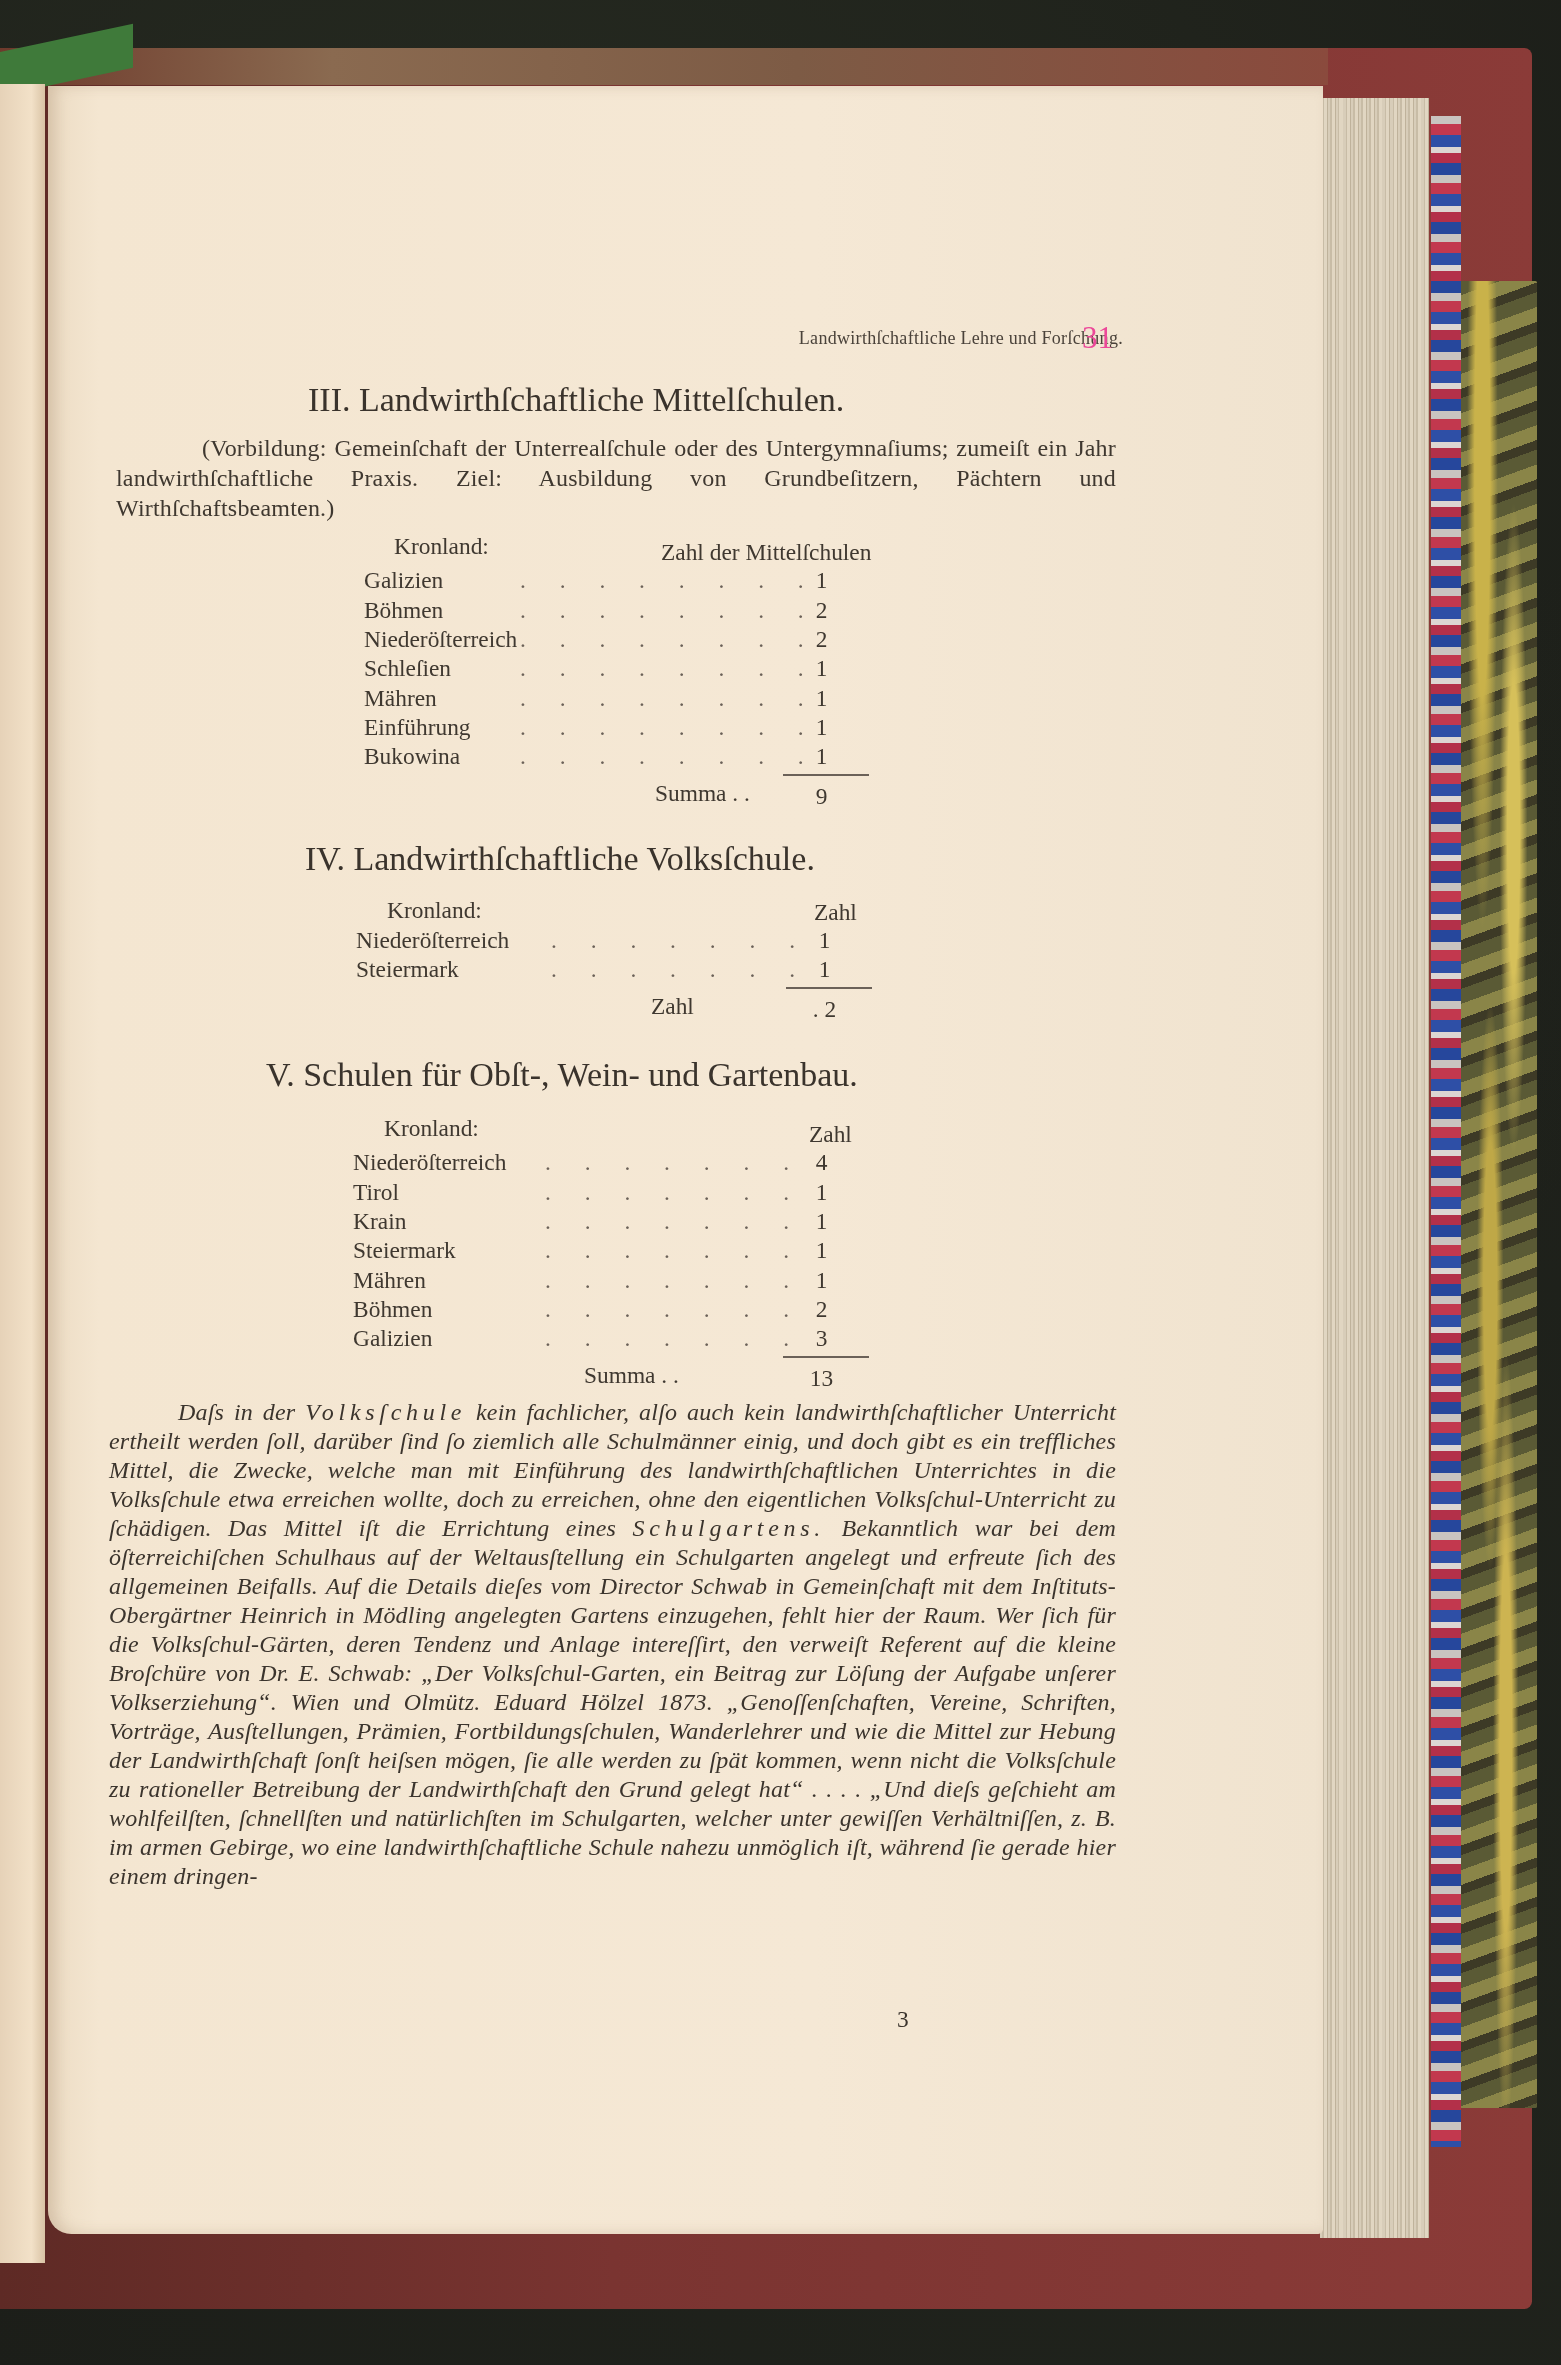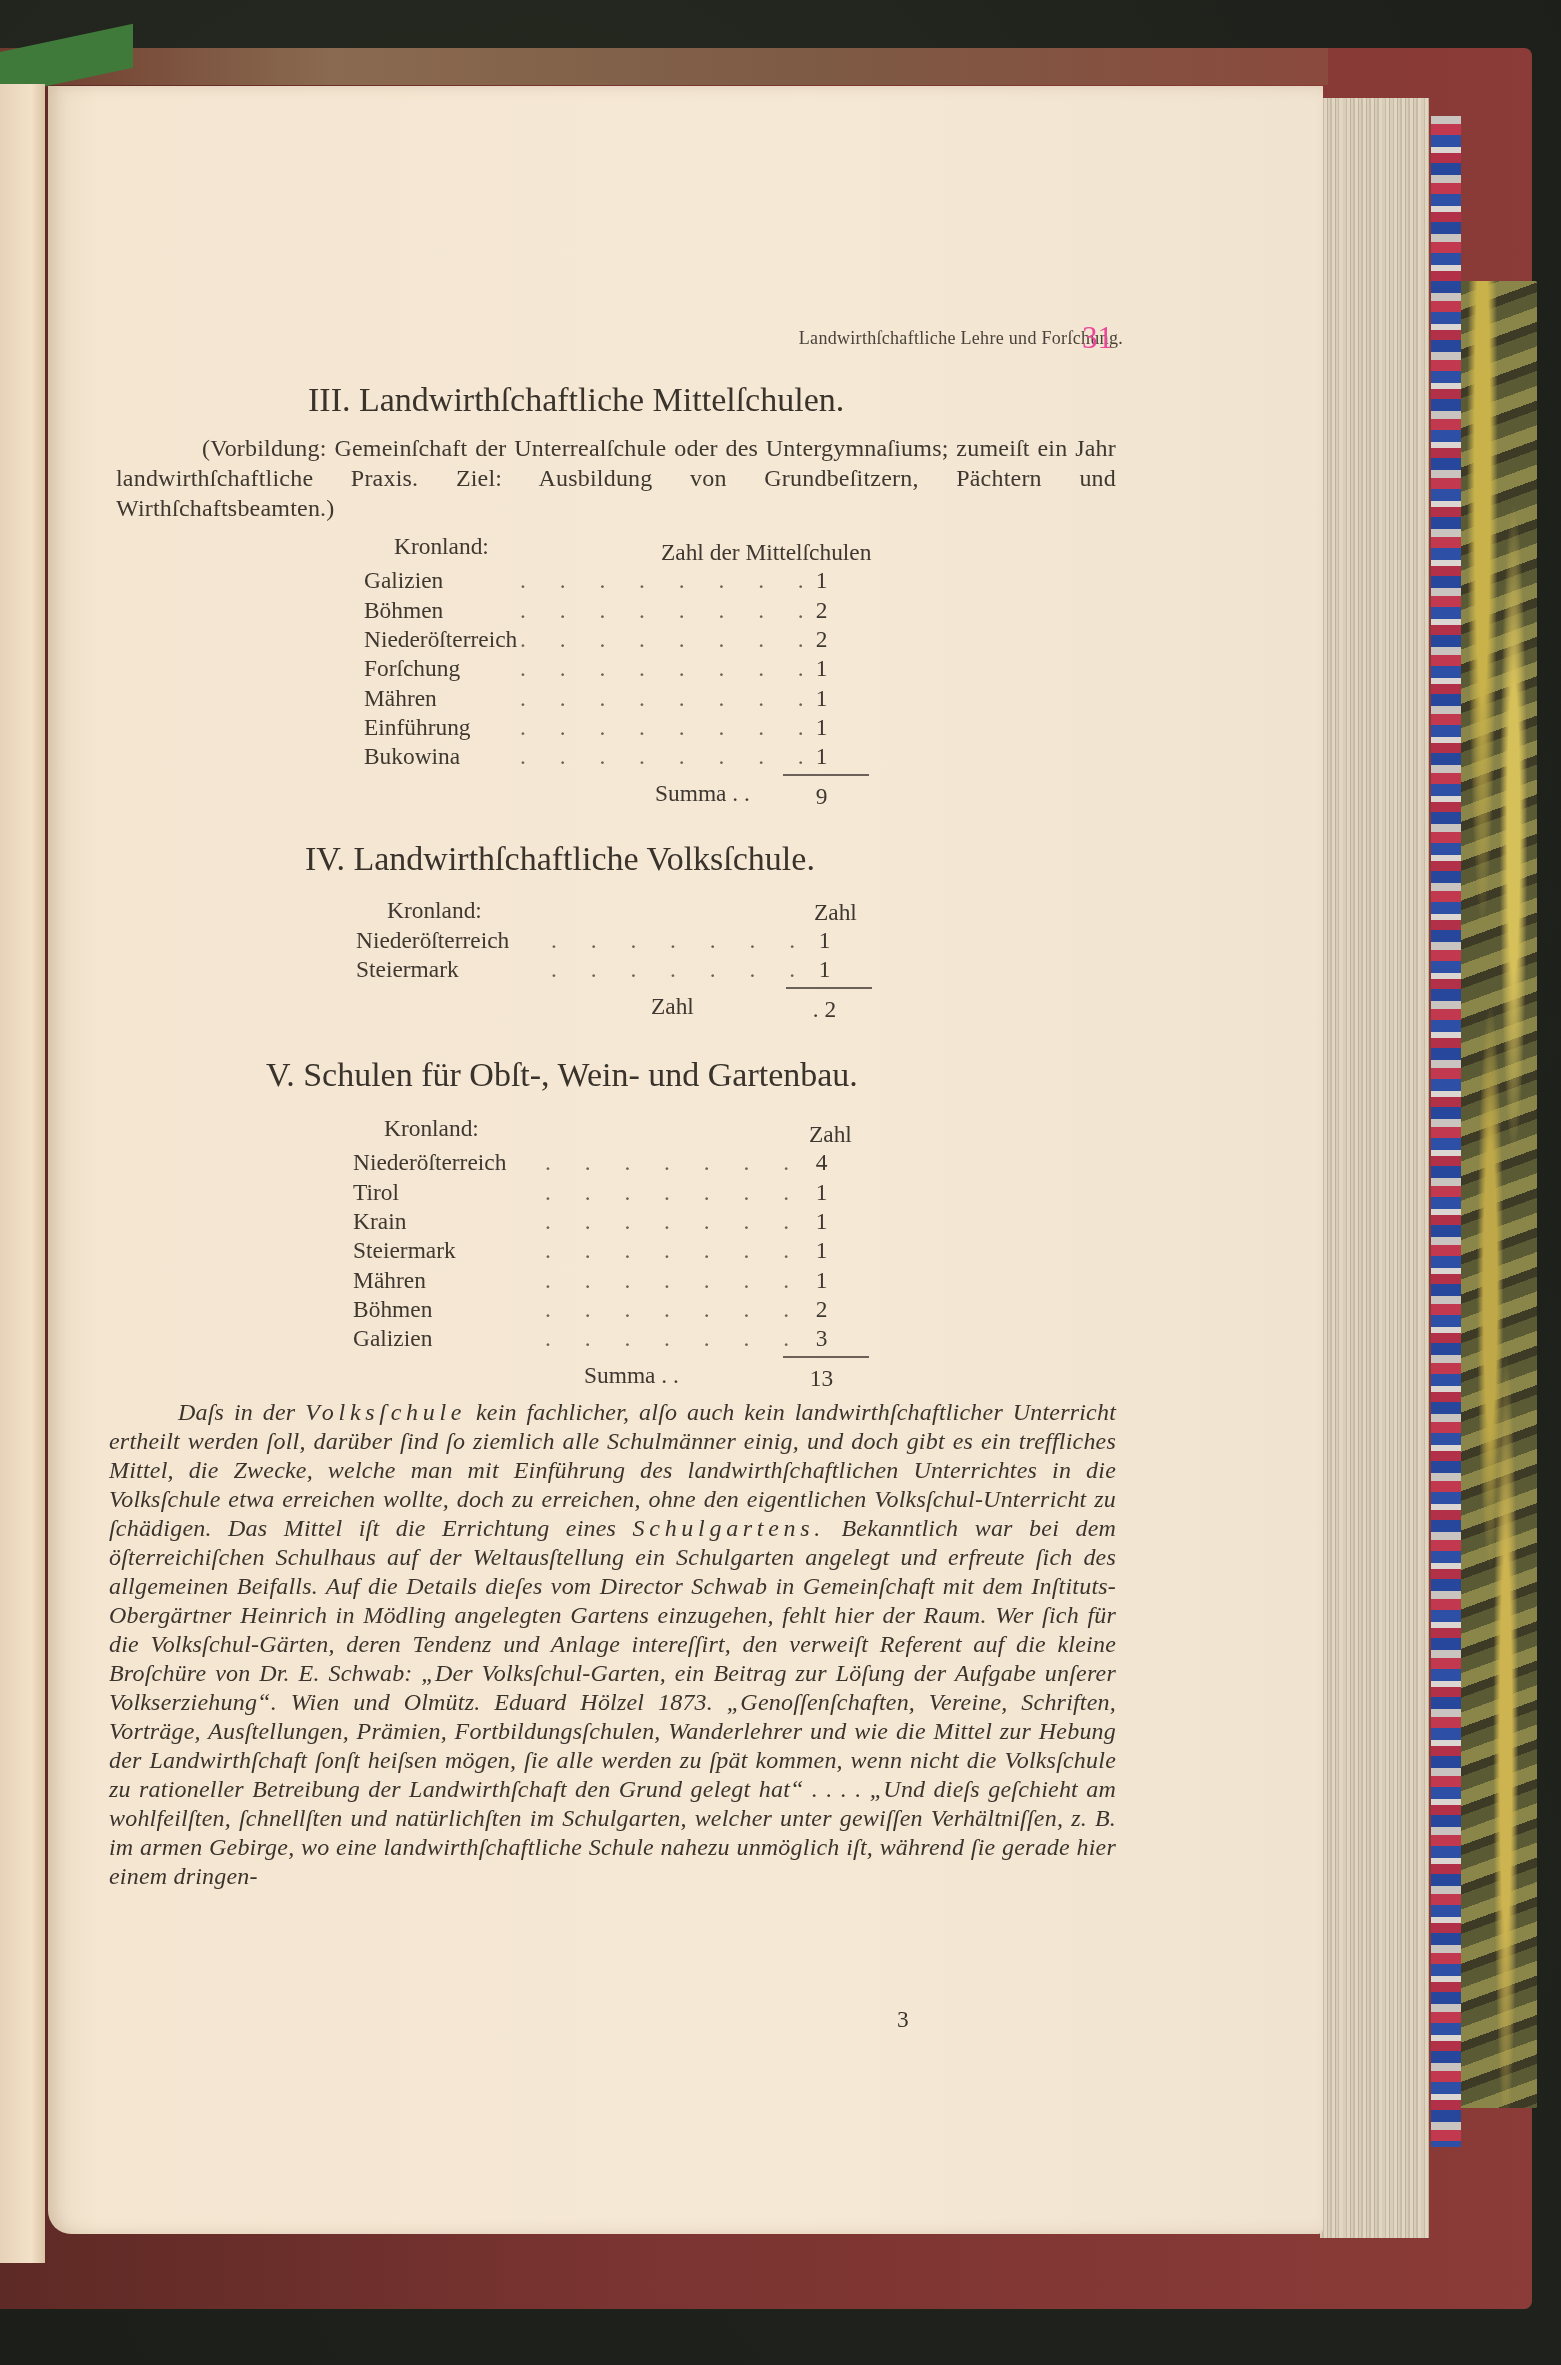--- a/index.html
+++ b/index.html
@@ -129,21 +129,21 @@
       <span class="name" style="left: 0px;">Böhmen</span>
       <span class="dots" style="left: 156px; width: 286px; overflow: hidden;">. . . . . . . . . . . . . . . . . .</span>
       <span class="val" style="left: 442px;">2</span>
     </div>
     <div class="row" style="top: 93px; width: 594px;">
       <span class="name" style="left: 0px;">Niederöſterreich</span>
       <span class="dots" style="left: 156px; width: 286px; overflow: hidden;">. . . . . . . . . . . . . . . . . .</span>
       <span class="val" style="left: 442px;">2</span>
     </div>
     <div class="row" style="top: 122px; width: 594px;">
-      <span class="name" style="left: 0px;">Forſchung</span>
+      <span class="name" style="left: 0px;">Schleſien</span>
       <span class="dots" style="left: 156px; width: 286px; overflow: hidden;">. . . . . . . . . . . . . . . . . .</span>
       <span class="val" style="left: 442px;">1</span>
     </div>
     <div class="row" style="top: 152px; width: 594px;">
       <span class="name" style="left: 0px;">Mähren</span>
       <span class="dots" style="left: 156px; width: 286px; overflow: hidden;">. . . . . . . . . . . . . . . . . .</span>
       <span class="val" style="left: 442px;">1</span>
     </div>
     <div class="row" style="top: 181px; width: 594px;">
       <span class="name" style="left: 0px;">Einführung</span>

